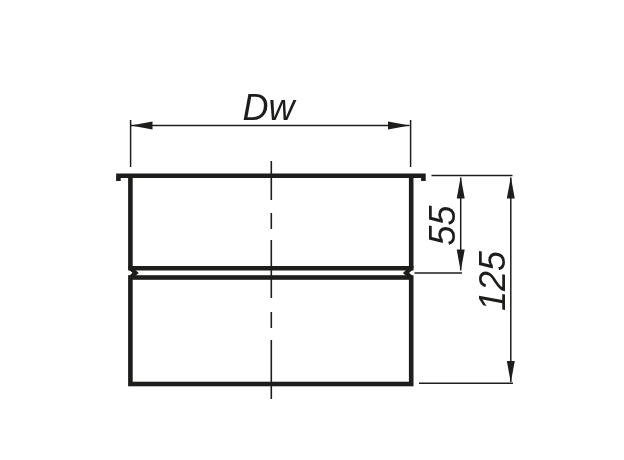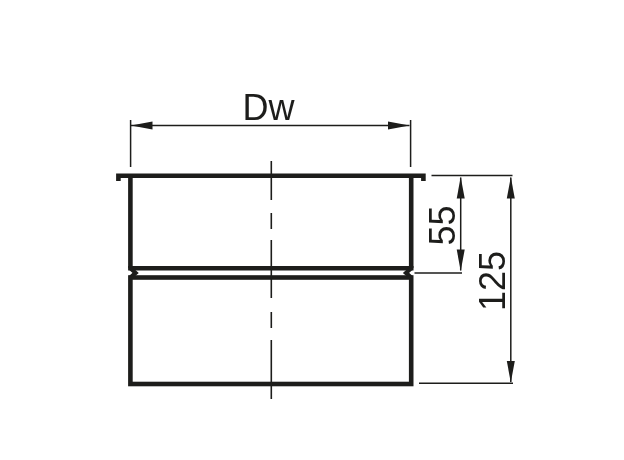--- a/index.html
+++ b/index.html
@@ -1,16 +1,16 @@
 <!DOCTYPE html>
 <html><head>
 <meta charset="utf-8">
 <style>
   html,body{margin:0;padding:0;background:#ffffff;}
-  .page{width:624px;height:460px;position:relative;background:#be185d;overflow:hidden;transform:translateZ(0);will-change:transform;}
+  .page{width:624px;height:460px;position:relative;background:#be185d;overflow:hidden;transform:translateZ(0);will-change:transform;font-style:italic;}
   svg{display:block;}
   text{font-family:"Liberation Sans",sans-serif;fill:#1d1d1b;opacity:0.999;}
 </style>
 </head>
 <body>
 
 <div class="page">
 <svg width="624" height="460" viewBox="0 0 624 460">
 
   <rect x="0" y="0" width="624" height="460" fill="#ffffff"></rect>

